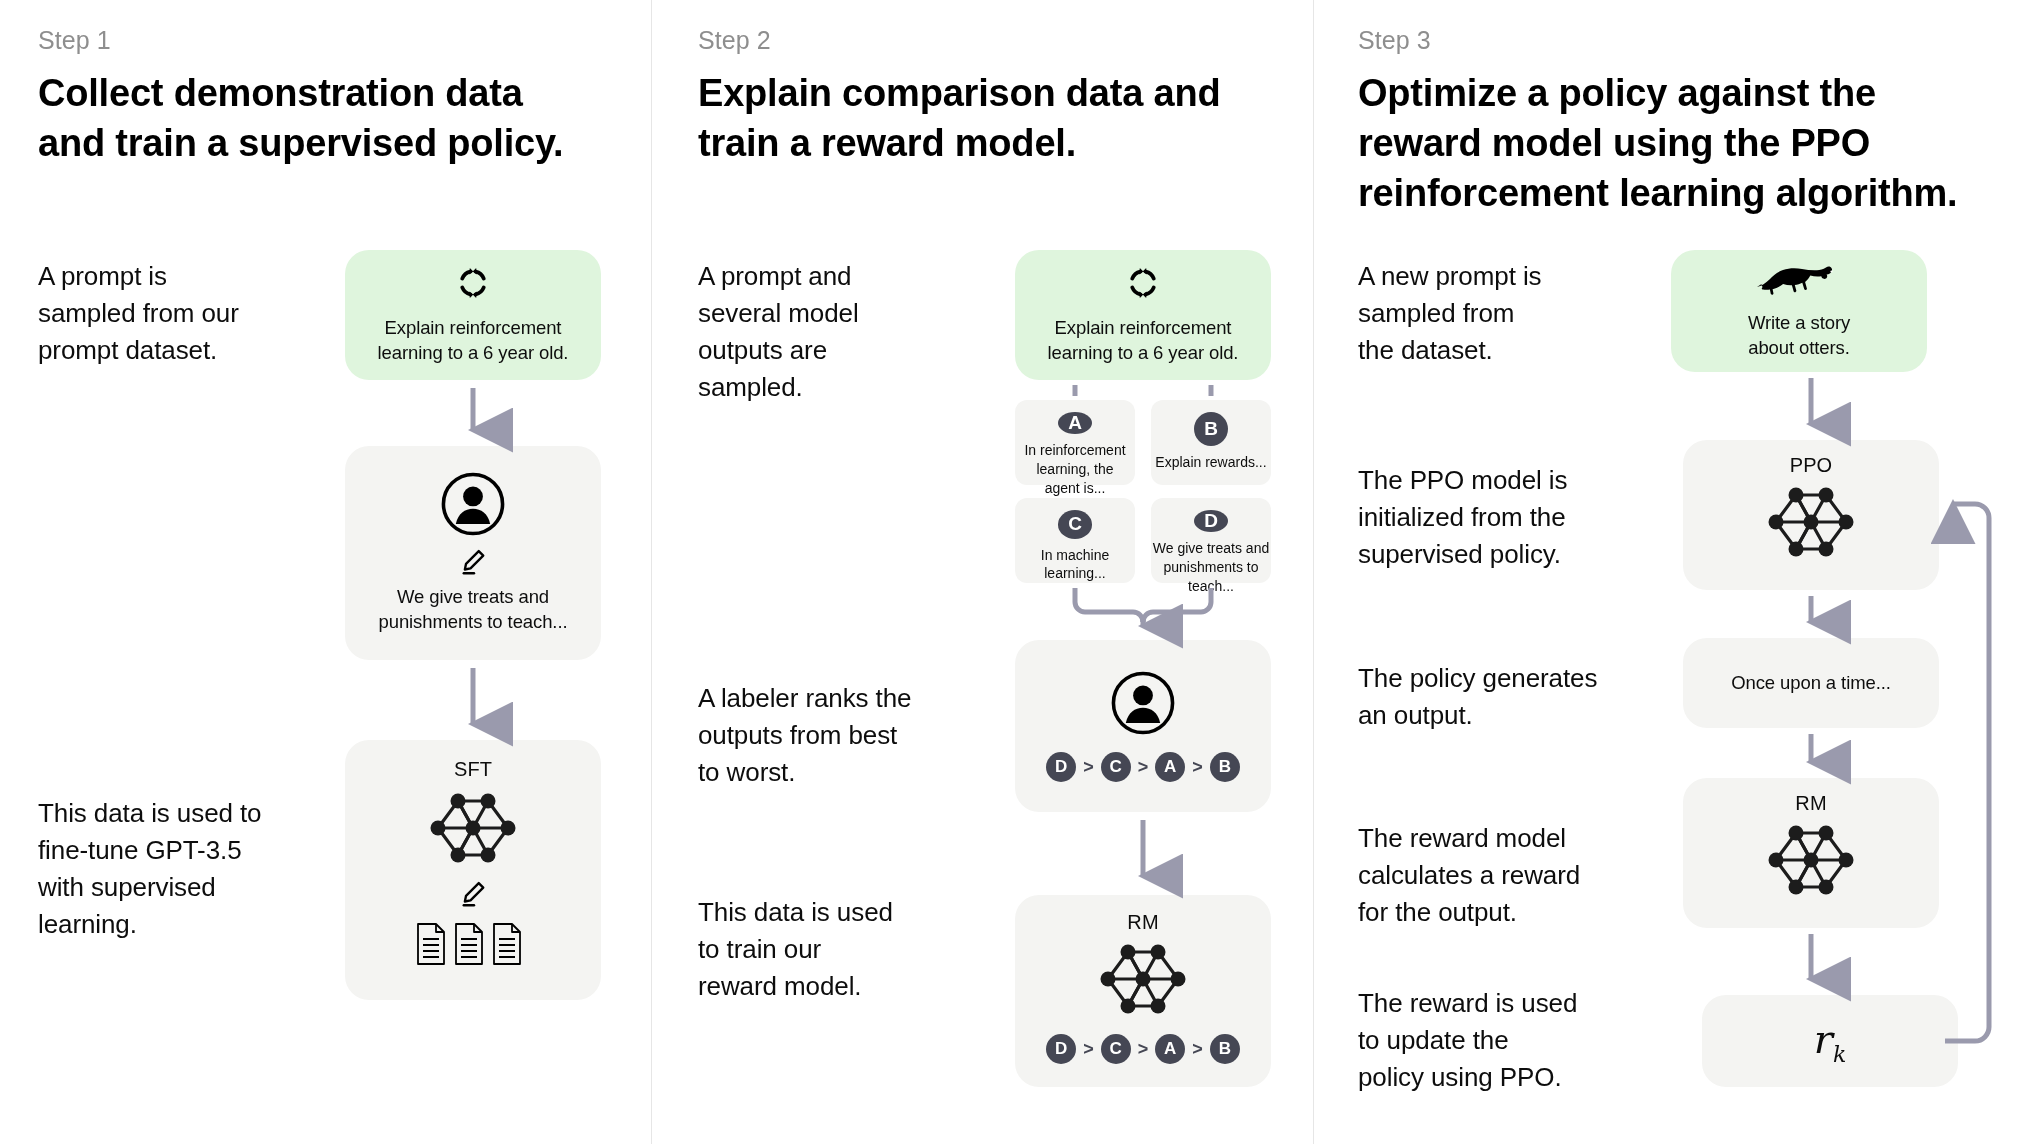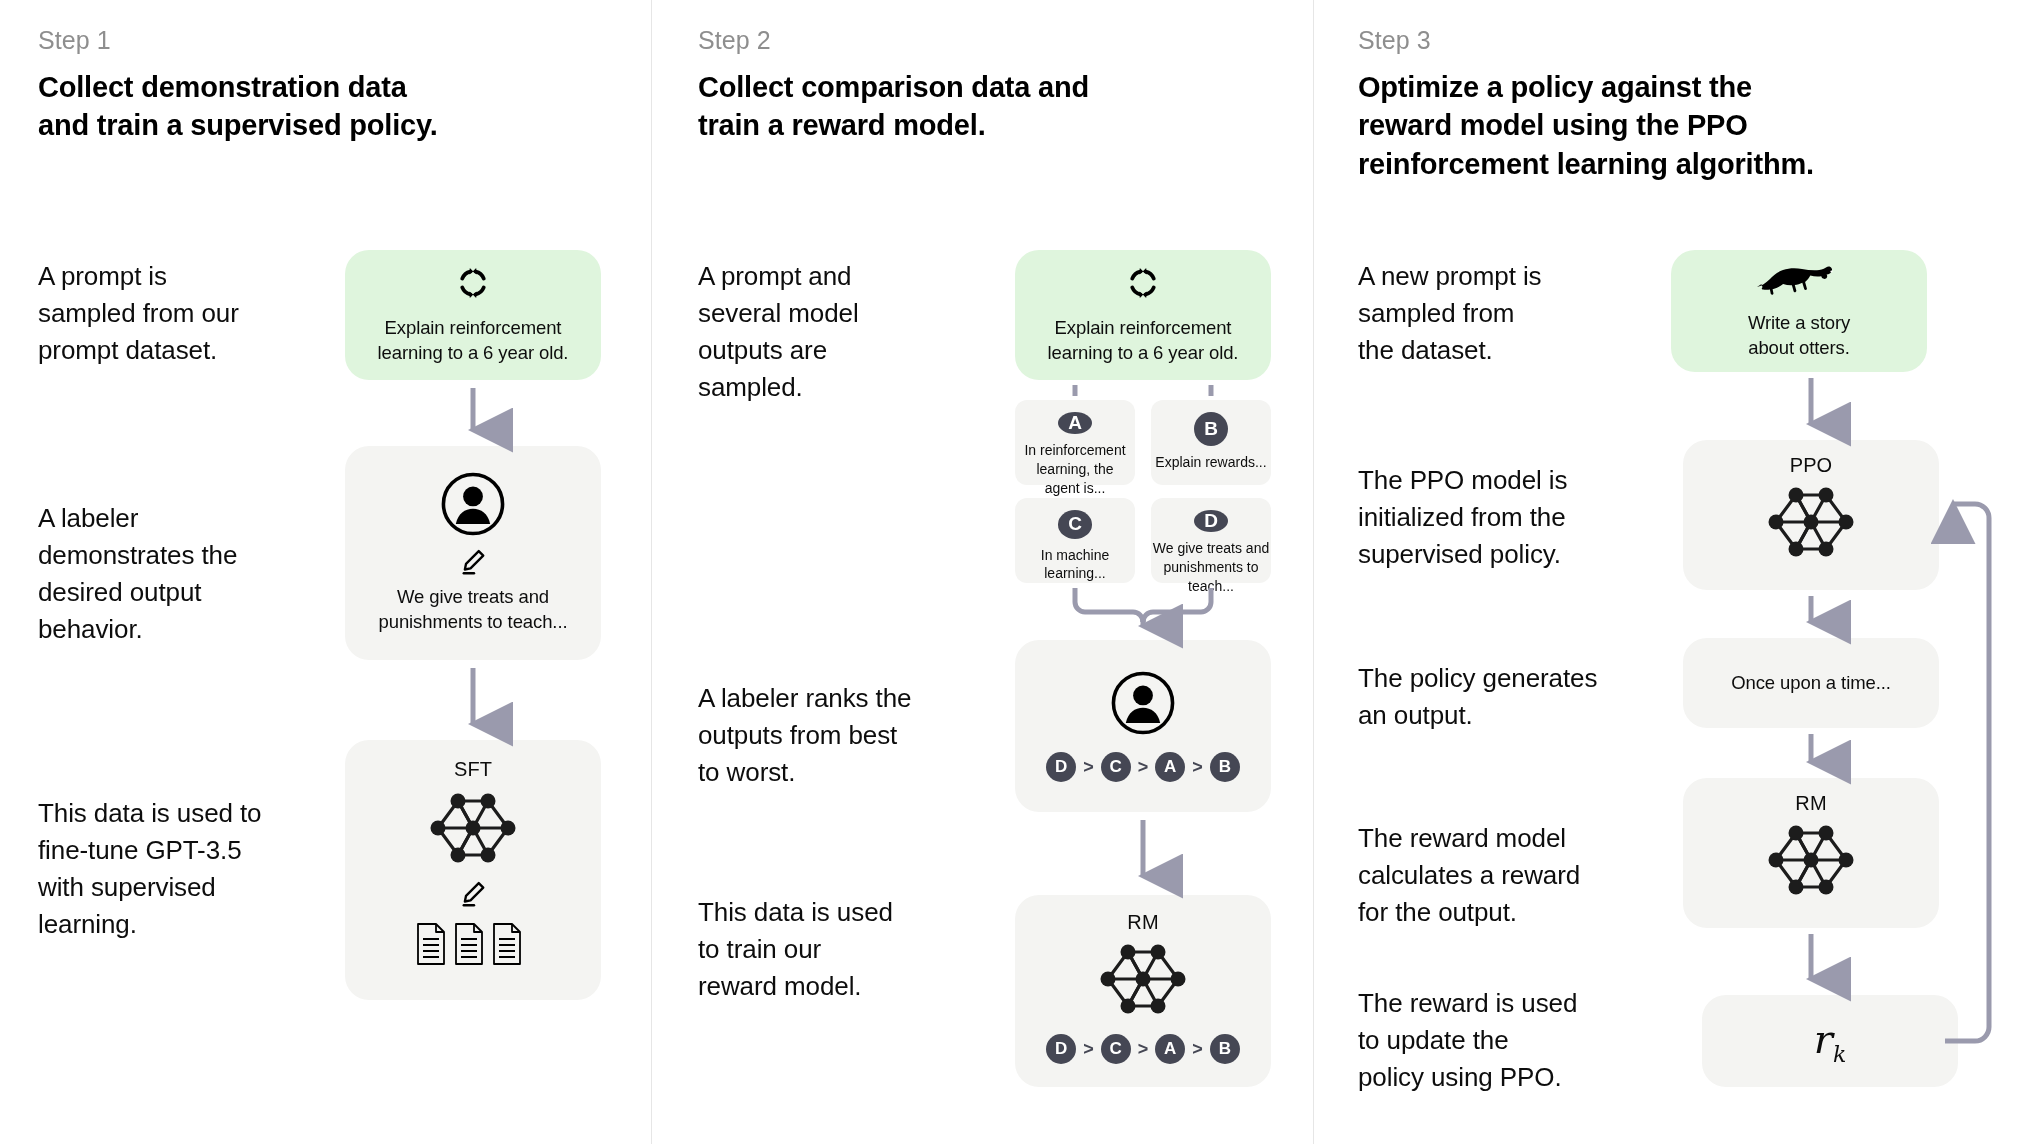--- a/index.html
+++ b/index.html
@@ -25,21 +25,21 @@
   .div1 { left: 651px; }
   .div2 { left: 1313px; }
 
   
   .step-label {
     position: absolute; left: 38px; top: 26px;
     font-size: 25px; color: #8e8e8e; letter-spacing: .1px;
   }
   .step-title {
     position: absolute; left: 38px; top: 68px;
-    font-size: 29px; font-weight: bold; line-height: 1.32;
+    font-size: 38px; font-weight: bold; line-height: 1.32;
     letter-spacing: -.2px; color: #000;
     white-space: pre-line; width: 600px;
   }
 
   
   .body-text {
     position: absolute; left: 38px;
     font-size: 26px; line-height: 1.42; color: #0d0d0d;
     white-space: pre-line; width: 320px; letter-spacing: -.1px;
   }
@@ -103,24 +103,20 @@
   <div class="col-divider div2"></div>
 
   <div class="column col1">
     <div class="step-label">Step 1</div>
     <div class="step-title">Collect demonstration data
 and train a supervised policy.</div>
 
     <div class="body-text" style="top:258px;">A prompt is
 sampled from our
 prompt dataset.</div>
-    <div class="body-text" style="top:500px;">A labeler
-demonstrates the
-desired output
-behavior.</div>
     <div class="body-text" style="top:795px;">This data is used to
 fine-tune GPT-3.5
 with supervised
 learning.</div>
 
     <div class="card green" style="left:345px; top:250px; width:256px; height:130px;">
       <span style="margin-bottom:10px;">
         <svg width="38" height="38" viewBox="0 0 24 24">
           <g fill="none" stroke="#000" stroke-width="2.4" stroke-linecap="round">
             <path d="M5.2 9.2a7.2 7.2 0 0 1 5.1-4.4"></path>
@@ -214,21 +210,21 @@
           <path d="M0,0 L9,0 L4.5,9 z" fill="#9a9aad"></path>
         </marker>
       </defs>
       <line x1="473" y1="388" x2="473" y2="430" stroke="#9a9aad" stroke-width="5" marker-end="url(#ah1)"></line>
       <line x1="473" y1="668" x2="473" y2="724" stroke="#9a9aad" stroke-width="5" marker-end="url(#ah1)"></line>
     </svg>
   </div>
 
   <div class="column col2">
     <div class="step-label">Step 2</div>
-    <div class="step-title">Collect comparison data and
+    <div class="step-title">Explain comparison data and
 train a reward model.</div>
 
     <div class="body-text" style="top:258px;">A prompt and
 several model
 outputs are
 sampled.</div>
     <div class="body-text" style="top:680px;">A labeler ranks the
 outputs from best
 to worst.</div>
     <div class="body-text" style="top:894px;">This data is used

